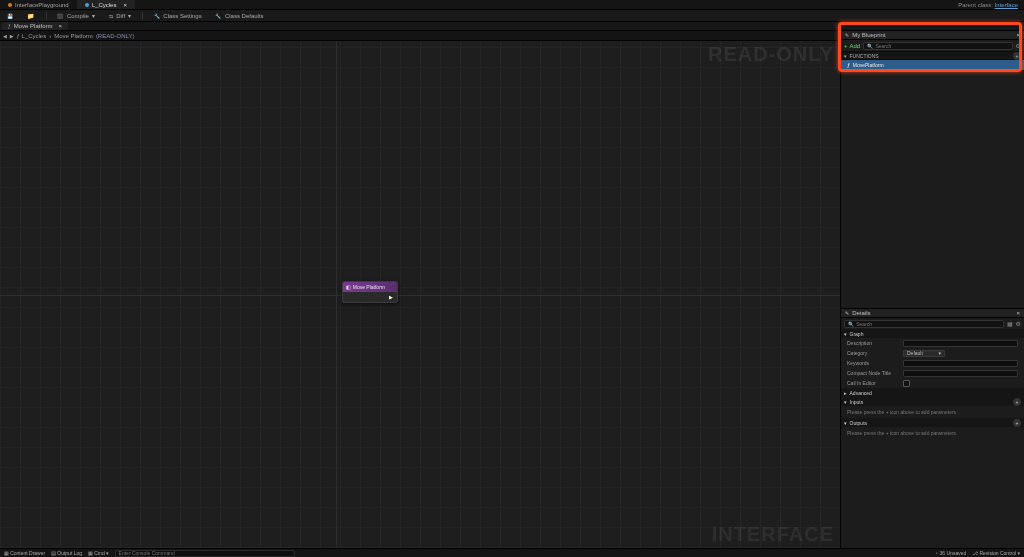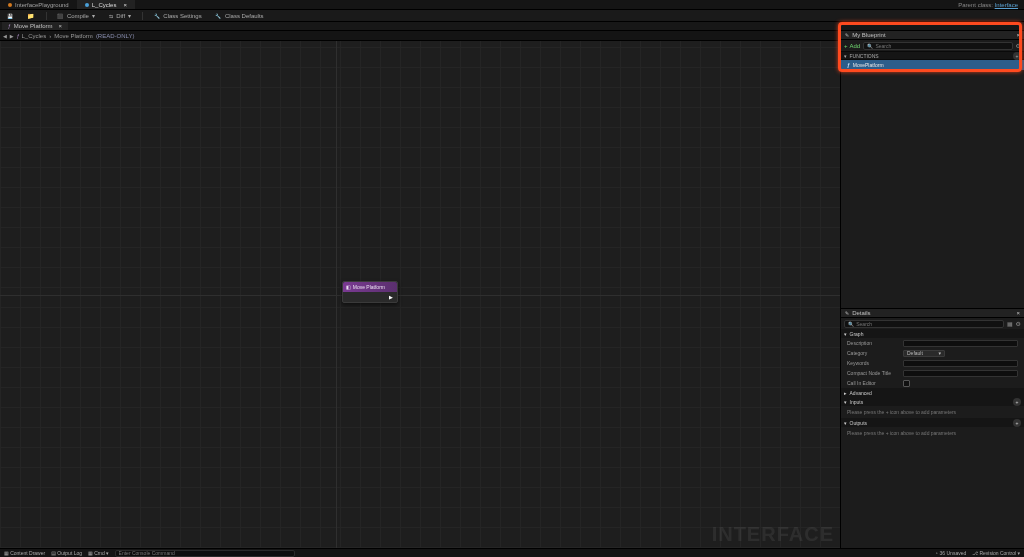--- a/index.html
+++ b/index.html
@@ -173,20 +173,21 @@
           <span class="ico-fn"></span>
           <span>L_Cycles</span>
         </span>
       <span>›</span>
       <span class="crumb">
           <span>Move Platform</span>
         </span>
       <span class="readonly-tag">(READ-ONLY)</span>
     </div>
     <div class="graph">
+      <div class="watermark-top">READ-ONLY</div>
       <div class="watermark-bottom">INTERFACE</div>
       <div class="bp-node">
         <div class="bp-node-header">
           <span>◧</span>
           <span>Move Platform</span>
         </div>
         <div class="bp-node-body">
           <div class="pin"></div>
         </div>
       </div>

